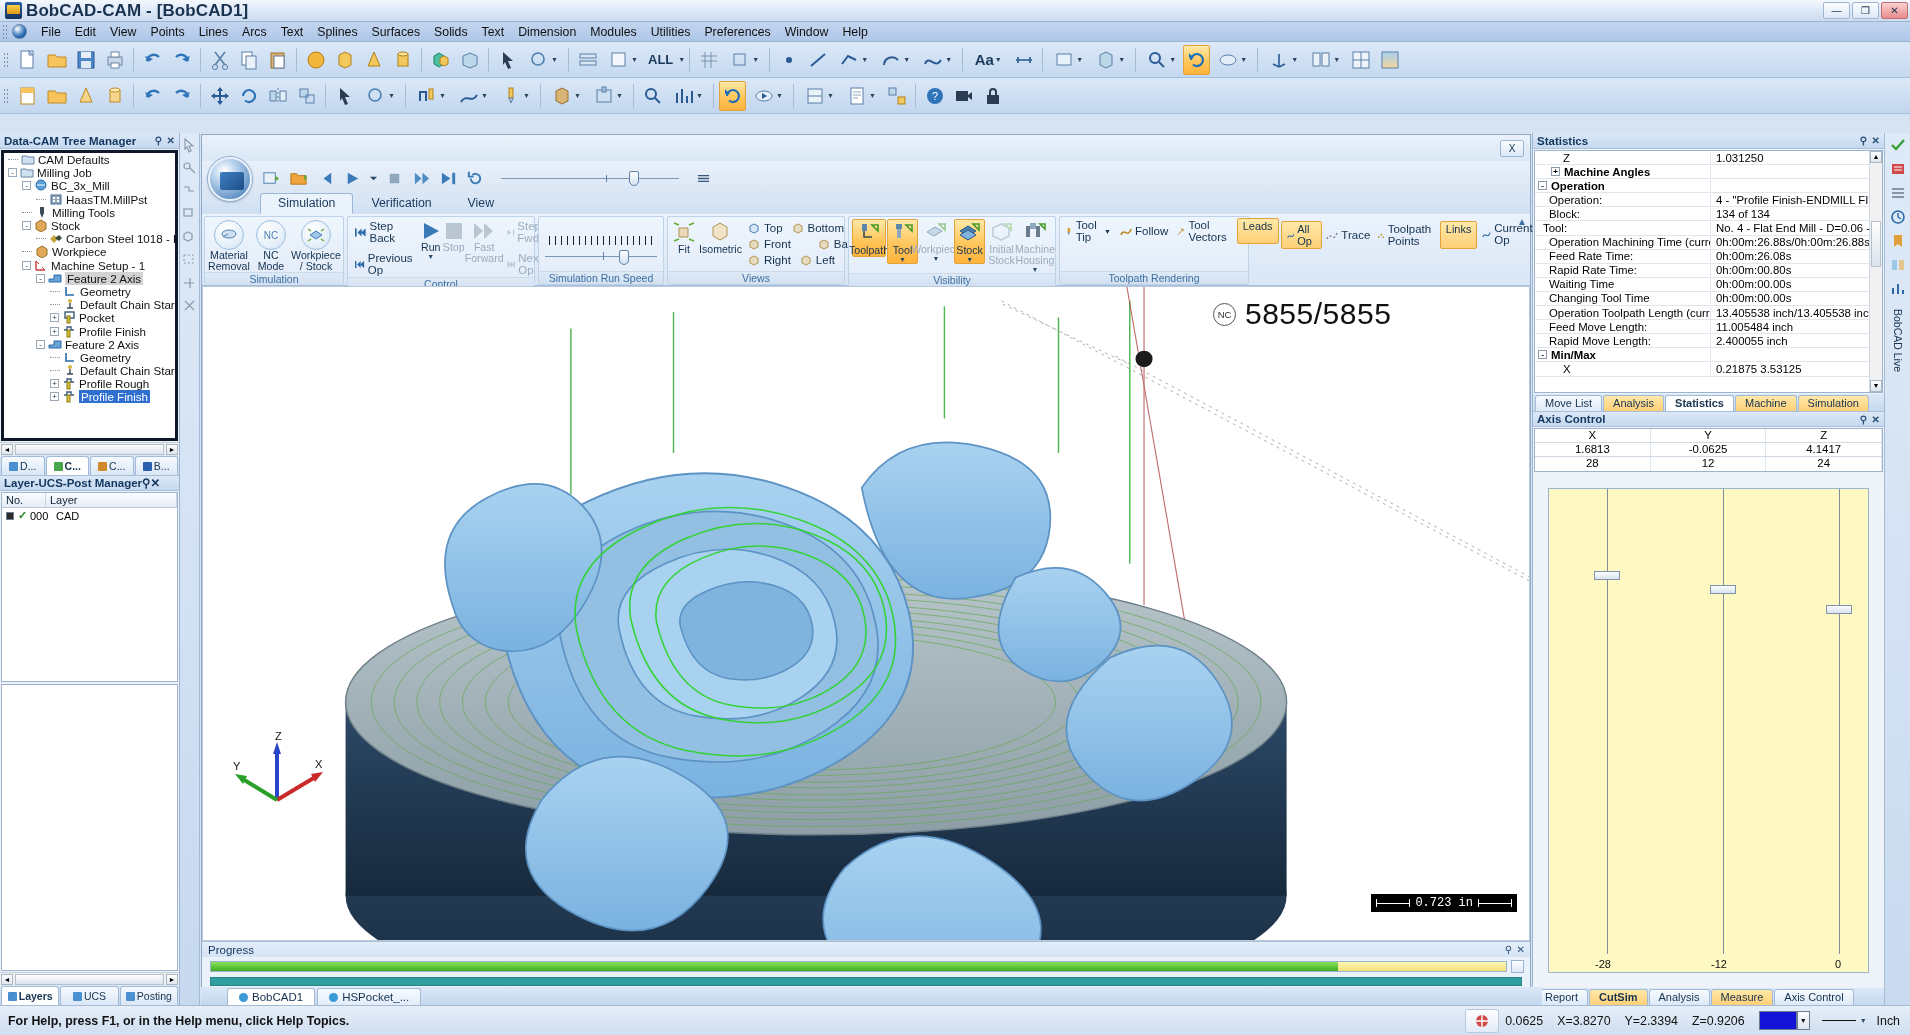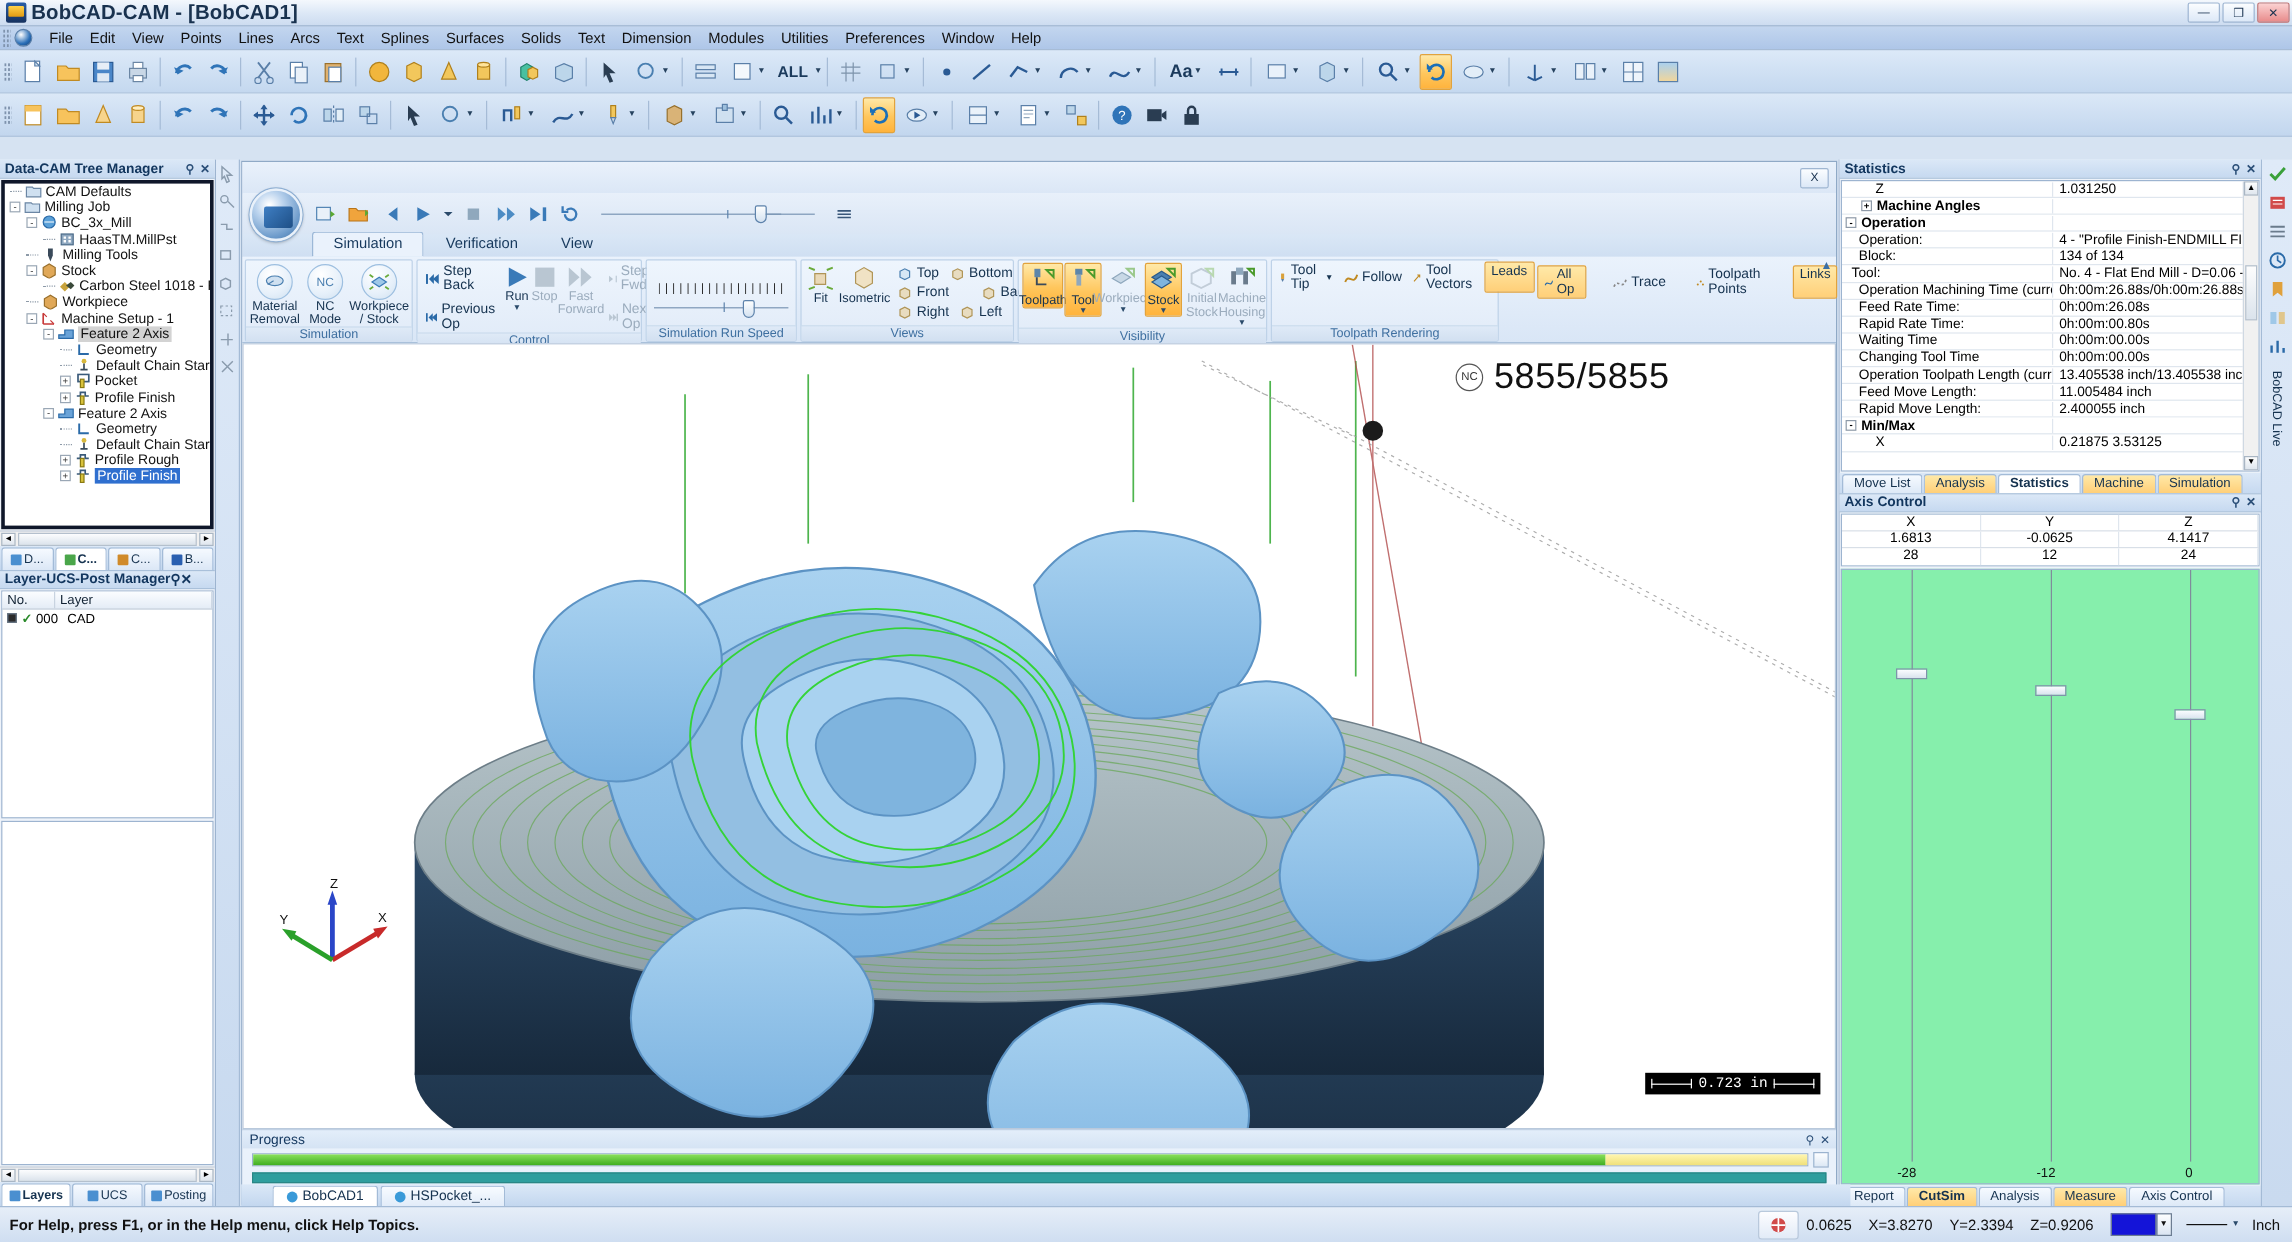--- a/index.html
+++ b/index.html
@@ -227,21 +227,21 @@
   .tabrow { height:17px; display:flex; gap:1px; padding:1px 2px 0 2px;
     background:linear-gradient(#dbe8f7,#c6d9f0); }
   .sbtab { padding:1px 9px; font-size:11px; border:1px solid #a3bbd7; border-bottom:none;
     border-radius:3px 3px 0 0; background:linear-gradient(#f6faff,#dde9f7); color:#15324f; }
   .sbtab.sel { background:#fff; font-weight:bold; }
   .sbtab.orange { background:linear-gradient(#ffe9a8,#ffcf78); }
 
   .axis-grid-h { display:flex; height:14px; background:#fff; border-bottom:1px solid #cfd8e2;
     font-size:11.4px; }
   .axis-grid-h div { flex:1; text-align:center; border-right:1px solid #dfe6ee; }
-  .axis-graph { flex:1; background:#86efac; border:1px solid #9db4d0; margin:1px;
+  .axis-graph { flex:1; background:#fef9c3; border:1px solid #9db4d0; margin:15px;
     position:relative; }
   .agcol { position:absolute; top:0; bottom:18px; width:1px; background:#7f8c9b; }
   .aghandle { position:absolute; width:26px; height:9px; border:1px solid #7f93aa;
     background:linear-gradient(#fbfdff,#d9e3ee); }
   .aglabel { position:absolute; bottom:2px; font-size:11px; color:#111; }
 
   
   .statusbar { position:absolute; left:0; right:0; bottom:0; height:30px;
     background:linear-gradient(#e6eef8,#cfdef1); border-top:1px solid #a4bbd6;
     display:flex; align-items:center; padding:0 4px; font-size:12.4px; color:#111; }
@@ -1294,21 +1294,21 @@
                 <span>Follow</span>
                 </div>
               <div class="rsmall">
                 <svg width="12" height="13" viewBox="0 0 12 13">
                     <path d="M2 11L9 3M6 3h3v3" fill="none" stroke="#c08a22" stroke-width="1.4"></path>
                   </svg>
                 <span>Tool Vectors</span>
                 </div>
               <div class="tag-orange">Leads</div>
             </div>
-            <div style="display:flex;gap:19px;margin-top:3px">
+            <div style="display:flex;gap:1px;margin-top:3px">
               <div class="rsmall tag-orange">
                 <svg width="12" height="13" viewBox="0 0 12 13">
                     <path d="M1 10c3-8 7 4 10-6" fill="none" stroke="#2a6aa8" stroke-width="1.6"></path>
                   </svg>
                 <span>All Op</span>
                 </div>
               <div class="rsmall">
                 <svg width="12" height="13" viewBox="0 0 12 13">
                     <path d="M1 10c3-8 7 4 10-6" fill="none" stroke="#888" stroke-width="1.4" stroke-dasharray="2 2"></path>
                   </svg>

